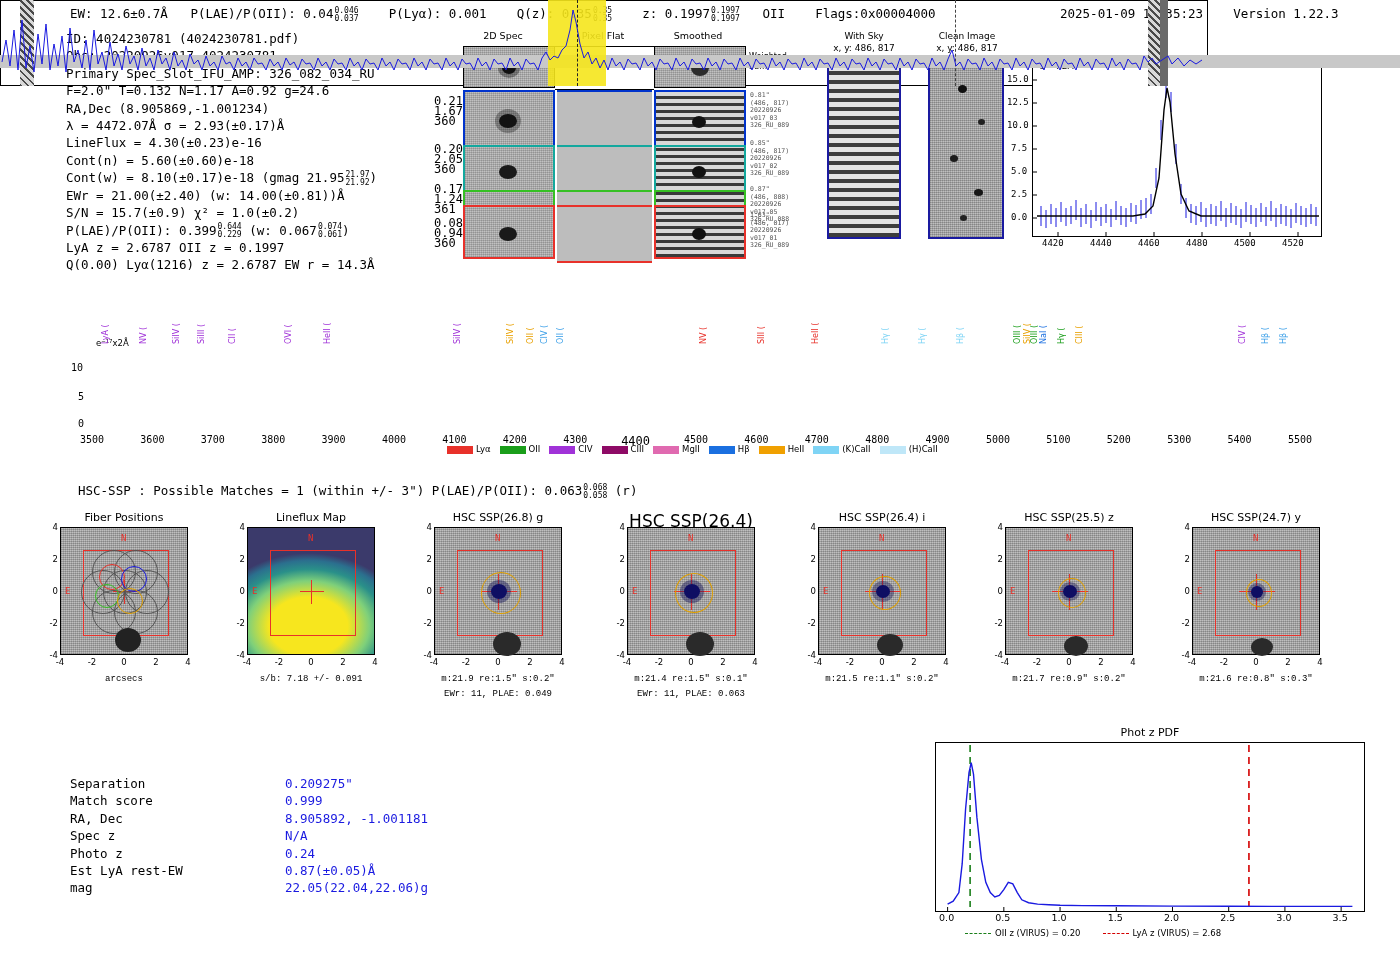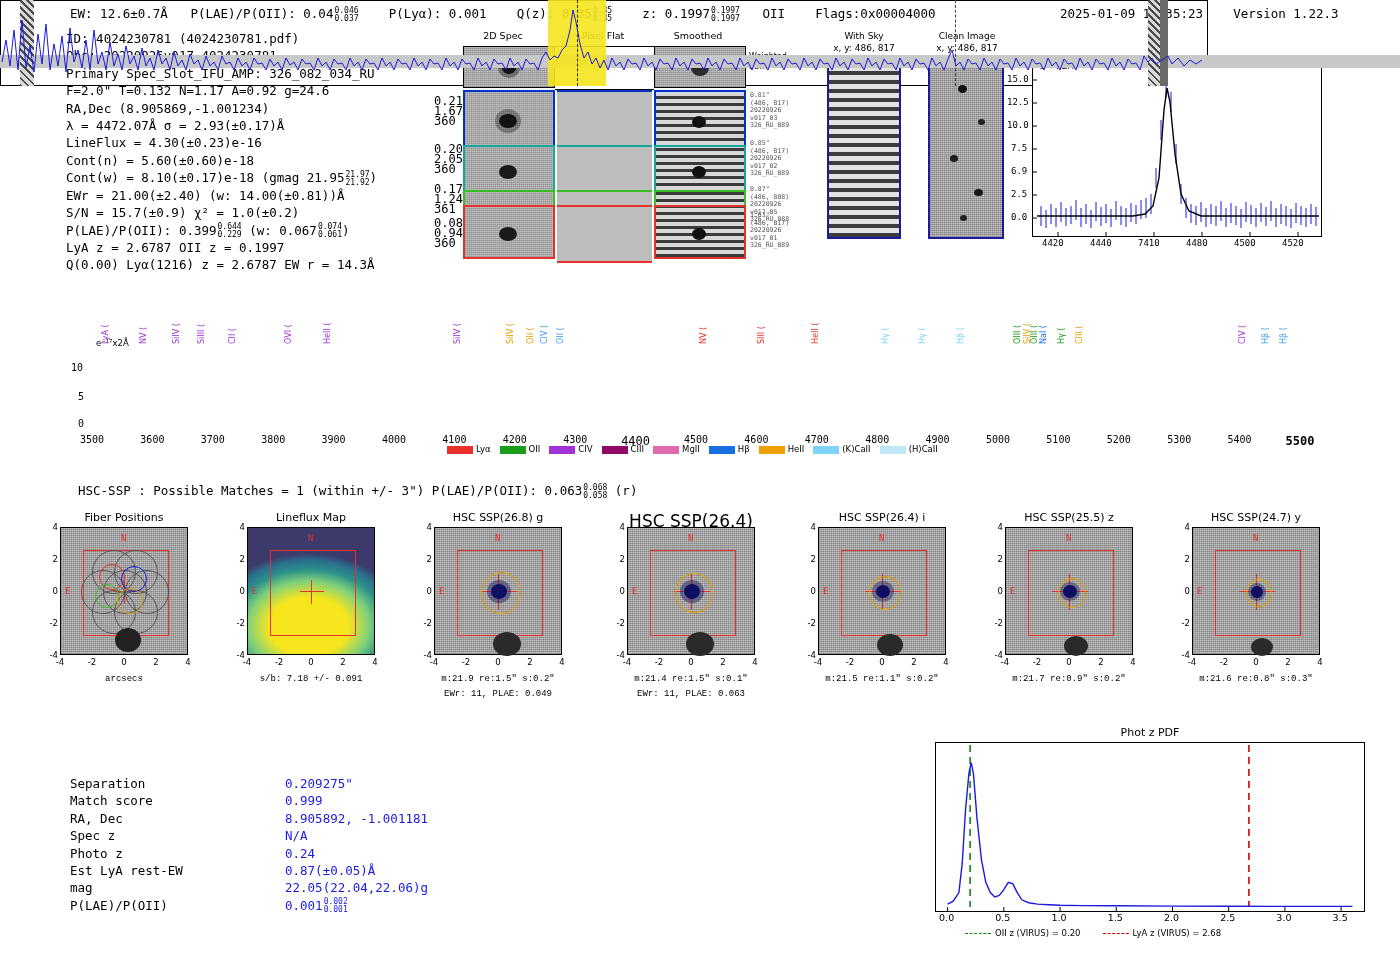--- a/index.html
+++ b/index.html
@@ -310,26 +310,26 @@
       <line x1="278" y1="146" x2="278" y2="166"></line>
         <line x1="283" y1="149" x2="283" y2="168"></line>
     </g>
 
     <path d="M4,158 L100,158 L112,156 L120,148 L126,120 L131,52 L134,30 L137,44 L142,96 L148,136 L156,153 L168,158 L286,158" fill="none" stroke="#000" stroke-width="1.4"></path>
   </svg>
   <div class="abs" style="left:-26px;top:16px;font-size:9px;">15.0</div>
   <div class="abs" style="left:-26px;top:39px;font-size:9px;">12.5</div>
   <div class="abs" style="left:-26px;top:62px;font-size:9px;">10.0</div>
   <div class="abs" style="left:-22px;top:85px;font-size:9px;">7.5</div>
-  <div class="abs" style="left:-22px;top:108px;font-size:9px;">6.9</div>
+  <div class="abs" style="left:-22px;top:108px;font-size:9px;">5.0</div>
   <div class="abs" style="left:-22px;top:131px;font-size:9px;">2.5</div>
   <div class="abs" style="left:-22px;top:154px;font-size:9px;">0.0</div>
   <div class="abs" style="left:9px;top:180px;font-size:9px;">4420</div>
   <div class="abs" style="left:57px;top:180px;font-size:9px;">4440</div>
-  <div class="abs" style="left:105px;top:180px;font-size:9px;">7410</div>
+  <div class="abs" style="left:105px;top:180px;font-size:9px;">4460</div>
   <div class="abs" style="left:153px;top:180px;font-size:9px;">4480</div>
   <div class="abs" style="left:201px;top:180px;font-size:9px;">4500</div>
   <div class="abs" style="left:249px;top:180px;font-size:9px;">4520</div>
 </div>
 
 <div id="specstrip">
 
   <div class="greyband" style="left:0;right:0;top:55px;height:13px;"></div>
 
   <div class="hatch" style="left:20px;top:0;width:14px;height:86px;"></div>
@@ -365,21 +365,21 @@
     <div class="abs" style="left: 587px; top: 0px; font-size: 10px; width: 34px; text-align: center;">4500</div>
     <div class="abs" style="left: 647.4px; top: 0px; font-size: 10px; width: 34px; text-align: center;">4600</div>
     <div class="abs" style="left: 707.8px; top: 0px; font-size: 10px; width: 34px; text-align: center;">4700</div>
     <div class="abs" style="left: 768.2px; top: 0px; font-size: 10px; width: 34px; text-align: center;">4800</div>
     <div class="abs" style="left: 828.6px; top: 0px; font-size: 10px; width: 34px; text-align: center;">4900</div>
     <div class="abs" style="left: 889px; top: 0px; font-size: 10px; width: 34px; text-align: center;">5000</div>
     <div class="abs" style="left: 949.4px; top: 0px; font-size: 10px; width: 34px; text-align: center;">5100</div>
     <div class="abs" style="left: 1009.8px; top: 0px; font-size: 10px; width: 34px; text-align: center;">5200</div>
     <div class="abs" style="left: 1070.2px; top: 0px; font-size: 10px; width: 34px; text-align: center;">5300</div>
     <div class="abs" style="left: 1130.6px; top: 0px; font-size: 10px; width: 34px; text-align: center;">5400</div>
-    <div class="abs" style="left: 1191px; top: 0px; font-size: 12px; width: 34px; text-align: center; font-weight: bold;">5500</div>
+    <div class="abs" style="left: 1191px; top: 0px; font-size: 10px; width: 34px; text-align: center;">5500</div>
   </div>
 
 <div class="abs" id="specannot" style="left:92px;top:276px;width:1208px;height:68px;">
     <div class="abs" style="left: 17.7647px; bottom: 0px; font-size: 8px; color: rgb(160, 50, 216); transform-origin: left bottom; transform: rotate(-90deg); white-space: nowrap; font-family: &quot;DejaVu Sans&quot;, sans-serif;">LyA (</div>
     <div class="abs" style="left: 56.2549px; bottom: 0px; font-size: 8px; color: rgb(160, 50, 216); transform-origin: left bottom; transform: rotate(-90deg); white-space: nowrap; font-family: &quot;DejaVu Sans&quot;, sans-serif;">NV (</div>
     <div class="abs" style="left: 88.8235px; bottom: 0px; font-size: 8px; color: rgb(160, 50, 216); transform-origin: left bottom; transform: rotate(-90deg); white-space: nowrap; font-family: &quot;DejaVu Sans&quot;, sans-serif;">SiIV (</div>
     <div class="abs" style="left: 114.286px; bottom: 0px; font-size: 8px; color: rgb(160, 50, 216); transform-origin: left bottom; transform: rotate(-90deg); white-space: nowrap; font-family: &quot;DejaVu Sans&quot;, sans-serif;">SiIII (</div>
     <div class="abs" style="left: 145.078px; bottom: 0px; font-size: 8px; color: rgb(160, 50, 216); transform-origin: left bottom; transform: rotate(-90deg); white-space: nowrap; font-family: &quot;DejaVu Sans&quot;, sans-serif;">CII (</div>
     <div class="abs" style="left: 201.333px; bottom: 0px; font-size: 8px; color: rgb(160, 50, 216); transform-origin: left bottom; transform: rotate(-90deg); white-space: nowrap; font-family: &quot;DejaVu Sans&quot;, sans-serif;">OVI (</div>
     <div class="abs" style="left: 239.824px; bottom: 0px; font-size: 8px; color: rgb(160, 50, 216); transform-origin: left bottom; transform: rotate(-90deg); white-space: nowrap; font-family: &quot;DejaVu Sans&quot;, sans-serif;">HeII (</div>
@@ -613,21 +613,20 @@
   </div>
 
 <div id="btable">
     <div><span class="k">Separation</span><span class="v">0.209275"</span></div>
     <div><span class="k">Match score</span><span class="v">0.999</span></div>
     <div><span class="k">RA, Dec</span><span class="v">8.905892, -1.001181</span></div>
     <div><span class="k">Spec z</span><span class="v">N/A</span></div>
     <div><span class="k">Photo z</span><span class="v">0.24</span></div>
     <div><span class="k">Est LyA rest-EW</span><span class="v">0.87(±0.05)Å</span></div>
     <div><span class="k">mag</span><span class="v">22.05(22.04,22.06)g</span></div>
-    <div><span class="k">P(LAE)/P(OII)</span><span class="v">0.001</span><span class="frac" style="color: rgb(26, 26, 224);"><span>0.002</span><br><span>0.001</span></span></div>
   </div>
 
 <div id="photztitle">Phot z PDF</div>
 <div id="photz">
   <svg id="photzsvg" width="428" height="168" viewBox="0 0 428 168" style="position:absolute;left:0;top:0;">
       <line x1="34.10810810810811" x2="34.10810810810811" y1="2" y2="164" stroke="#1a7f1a" stroke-width="1.6" stroke-dasharray="7,5"></line>
       <line x1="312.94054054054055" x2="312.94054054054055" y1="2" y2="164" stroke="#d40000" stroke-width="1.6" stroke-dasharray="7,5"></line>
       <path d="M11.6,161.1 L17.2,158.2 L22.9,149.6 L26.2,120.7 L29.6,65.8 L33.0,29.7 L35.2,19.6 L37.5,31.1 L40.9,74.4 L45.4,116.3 L49.8,139.4 L54.3,149.6 L58.8,153.9 L63.3,152.4 L67.8,146.7 L72.3,139.4 L76.8,140.9 L81.3,149.6 L85.8,156.8 L92.6,159.7 L101.6,161.1 L112.8,161.8 L124.1,162.3 L146.5,162.6 L180.3,162.8 L236.5,163.1 L292.7,163.3 L348.9,163.4 L405.1,163.4 L416.4,163.4 " fill="none" stroke="#1a1ae0" stroke-width="1.4"></path>
       <line x1="11.621621621621623" x2="11.621621621621623" y1="168" y2="164" stroke="#000" stroke-width="1"></line>
       <line x1="67.83783783783785" x2="67.83783783783785" y1="168" y2="164" stroke="#000" stroke-width="1"></line>

